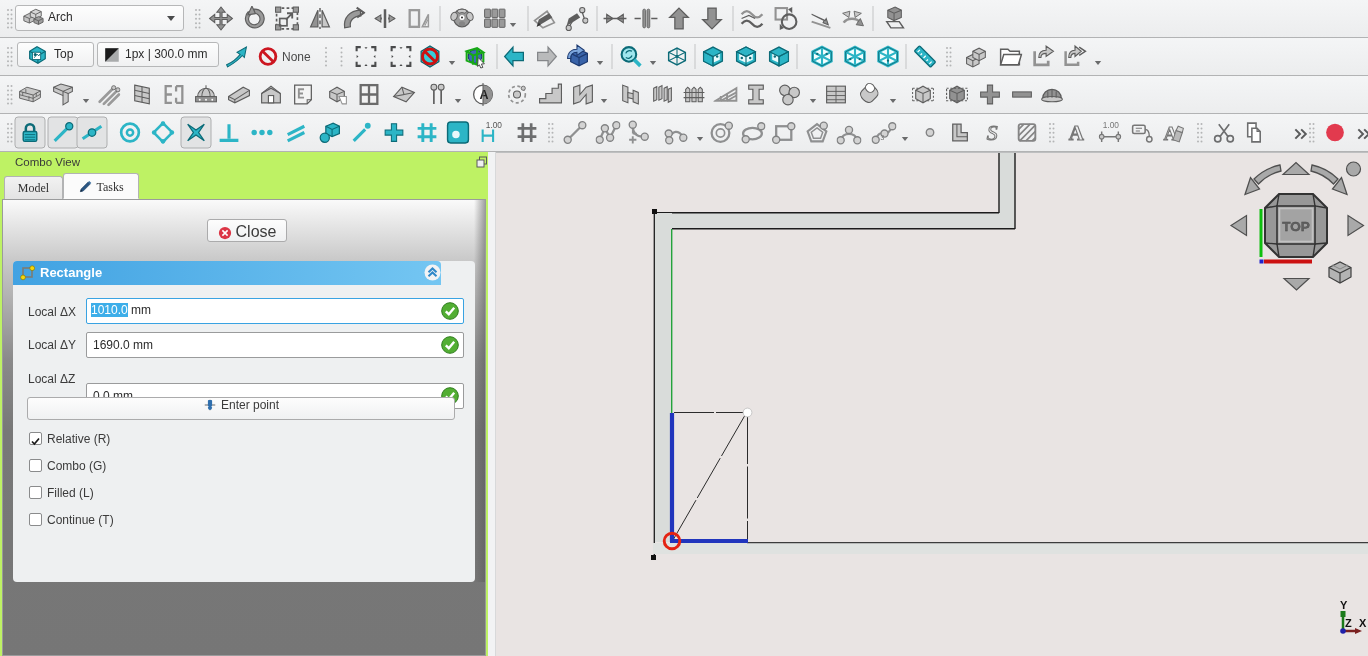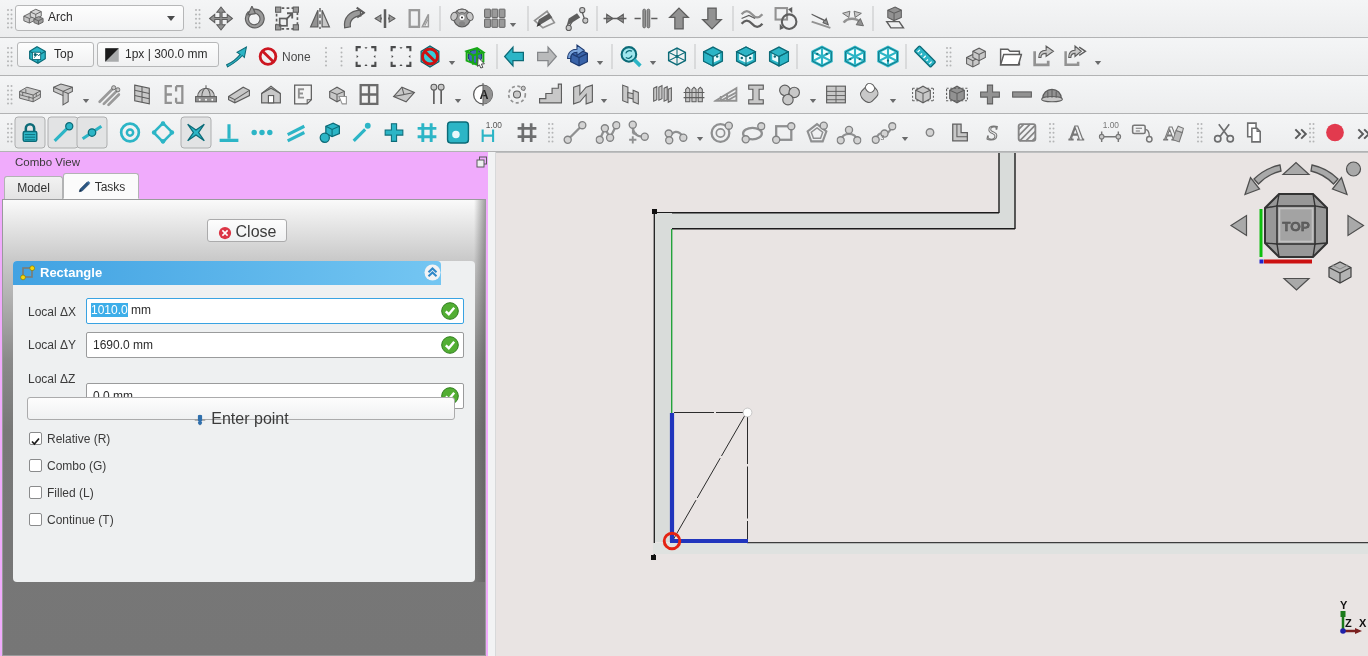--- a/index.html
+++ b/index.html
@@ -6,23 +6,23 @@
 body{width:1368px;height:656px;overflow:hidden;font-family:"Liberation Sans",sans-serif;background:#eff0f1;position:relative;}
 .abs{position:absolute;}
 
 .trow{position:absolute;left:0;width:1368px;height:37px;background:linear-gradient(#f4f5f6,#ecedee);border-bottom:1px solid #b2b3b4;}
 
 .combo{position:absolute;left:15px;top:5px;width:167px;height:24px;background:linear-gradient(#fdfdfd,#f2f3f4);border:1px solid #b6b7b8;border-radius:3px;}
 .combo .txt{position:absolute;left:32px;top:4px;font-size:12px;color:#2b2b2b;}
 .combo .arr{position:absolute;right:8px;top:10px;width:0;height:0;border-left:4px solid transparent;border-right:4px solid transparent;border-top:5px solid #4a4b4c;}
 .tbtn{position:absolute;top:4px;height:25px;background:linear-gradient(#fdfdfd,#f0f1f2);border:1px solid #b6b7b8;border-radius:3px;box-sizing:border-box;font-size:12px;color:#2b2b2b;}
 
-#dock{position:absolute;left:0;top:152px;width:488px;height:504px;background:#f0abfc;}
+#dock{position:absolute;left:0;top:152px;width:488px;height:504px;background:#bef264;}
 #dockTitle{position:absolute;left:15px;top:4px;font-size:11.5px;color:#3a3a3a;}
-.tab{position:absolute;box-sizing:border-box;font-size:12px;color:#313131;}
+.tab{position:absolute;box-sizing:border-box;font-size:12px;color:#313131;font-family:Liberation Serif, serif;}
 #panelFrame{position:absolute;left:2px;top:47px;width:484px;height:457px;border:1px solid #9a9b9c;box-sizing:border-box;background:linear-gradient(#fafafa 0px,#c9c9c9 60px,#8a8a8a 160px,#787878 230px,#767676 100%);}
 
 #taskbox{position:absolute;left:10px;top:61px;width:462px;height:321px;background:#eef0f1;border-radius:4px;}
 #taskhdr{position:absolute;left:0;top:0;width:428px;height:24px;border-radius:4px 4px 0 0;background:linear-gradient(90deg,#41a2e2,#74c6f2);}
 .fldlbl{position:absolute;left:15px;font-size:12px;color:#3b3b3b;}
 .fld{position:absolute;left:73px;width:378px;height:26px;background:#fff;border:1px solid #9a9b9c;border-radius:2px;box-sizing:border-box;font-size:12px;color:#2b2b2b;}
 .chk{position:absolute;left:16px;width:13px;height:13px;background:#fff;border:1px solid #8a8b8c;border-radius:2px;box-sizing:border-box;}
 .chklbl{position:absolute;left:34px;font-size:12px;color:#3b3b3b;}
 
 #vp{position:absolute;left:494px;top:152px;width:874px;height:504px;background:#e9e4e3;}#vp:before{content:"";position:absolute;left:0;top:0;width:874px;height:1px;background:#bebfc0;}
@@ -960,21 +960,21 @@
           </svg>
       </div>
       <div class="fldlbl" style="top:111px;">Local ΔZ</div>
       <div class="fld" style="top:122px;">
           <span style="position:absolute;left:6px;top:5px;">0.0 mm</span>
         <svg width="18" height="18" viewBox="0 0 18 18" style="position:absolute;right:4px;top:3px;">
             <circle cx="9" cy="9" r="8.3" fill="#52ae33" stroke="#2e7d1d" stroke-width="1"></circle>
             <path d="M4.8 9.3 L7.8 12.2 L13.2 5.8" fill="none" stroke="#fff" stroke-width="2.4"></path>
           </svg>
       </div>
-      <div style="position:absolute;left:14px;top:136px;width:428px;height:23px;background:linear-gradient(#fdfdfd,#f0f1f2);border:1px solid #ababac;border-radius:3px;text-align:center;font-size:16px;color:#3b3b3b;padding-top:12px;box-sizing:border-box;">
+      <div style="position:absolute;left:14px;top:136px;width:428px;height:23px;background:linear-gradient(#fdfdfd,#f0f1f2);border:1px solid #ababac;border-radius:3px;text-align:center;font-size:12px;color:#3b3b3b;padding-top:0;box-sizing:border-box;">
         <svg width="14" height="14" viewBox="0 0 16 16" style="vertical-align:-3px;margin-right:4px">
             <path d="M8 2 v5 M8 9 v5 M2 8 h5 M9 8 h5" stroke="#9a9a9a" stroke-width="1.6"></path>
             <rect x="5.6" y="2.2" width="4.8" height="7" rx="1" fill="#2f6fad"></rect>
             <circle cx="8" cy="11.2" r="2.4" fill="#2f6fad"></circle>
           </svg>Enter point</div>
       <div class="chk" style="top:171px;background:#fff;"><svg width="11" height="11" viewBox="0 0 11 11">
             <path d="M2 5.5 L4.4 8 L9 2.5" fill="none" stroke="#1a1a1a" stroke-width="1.7"></path>
           </svg></div>
       <div class="chklbl" style="top:171px;">Relative (R)</div>
       <div class="chk" style="top:198px;"></div>

